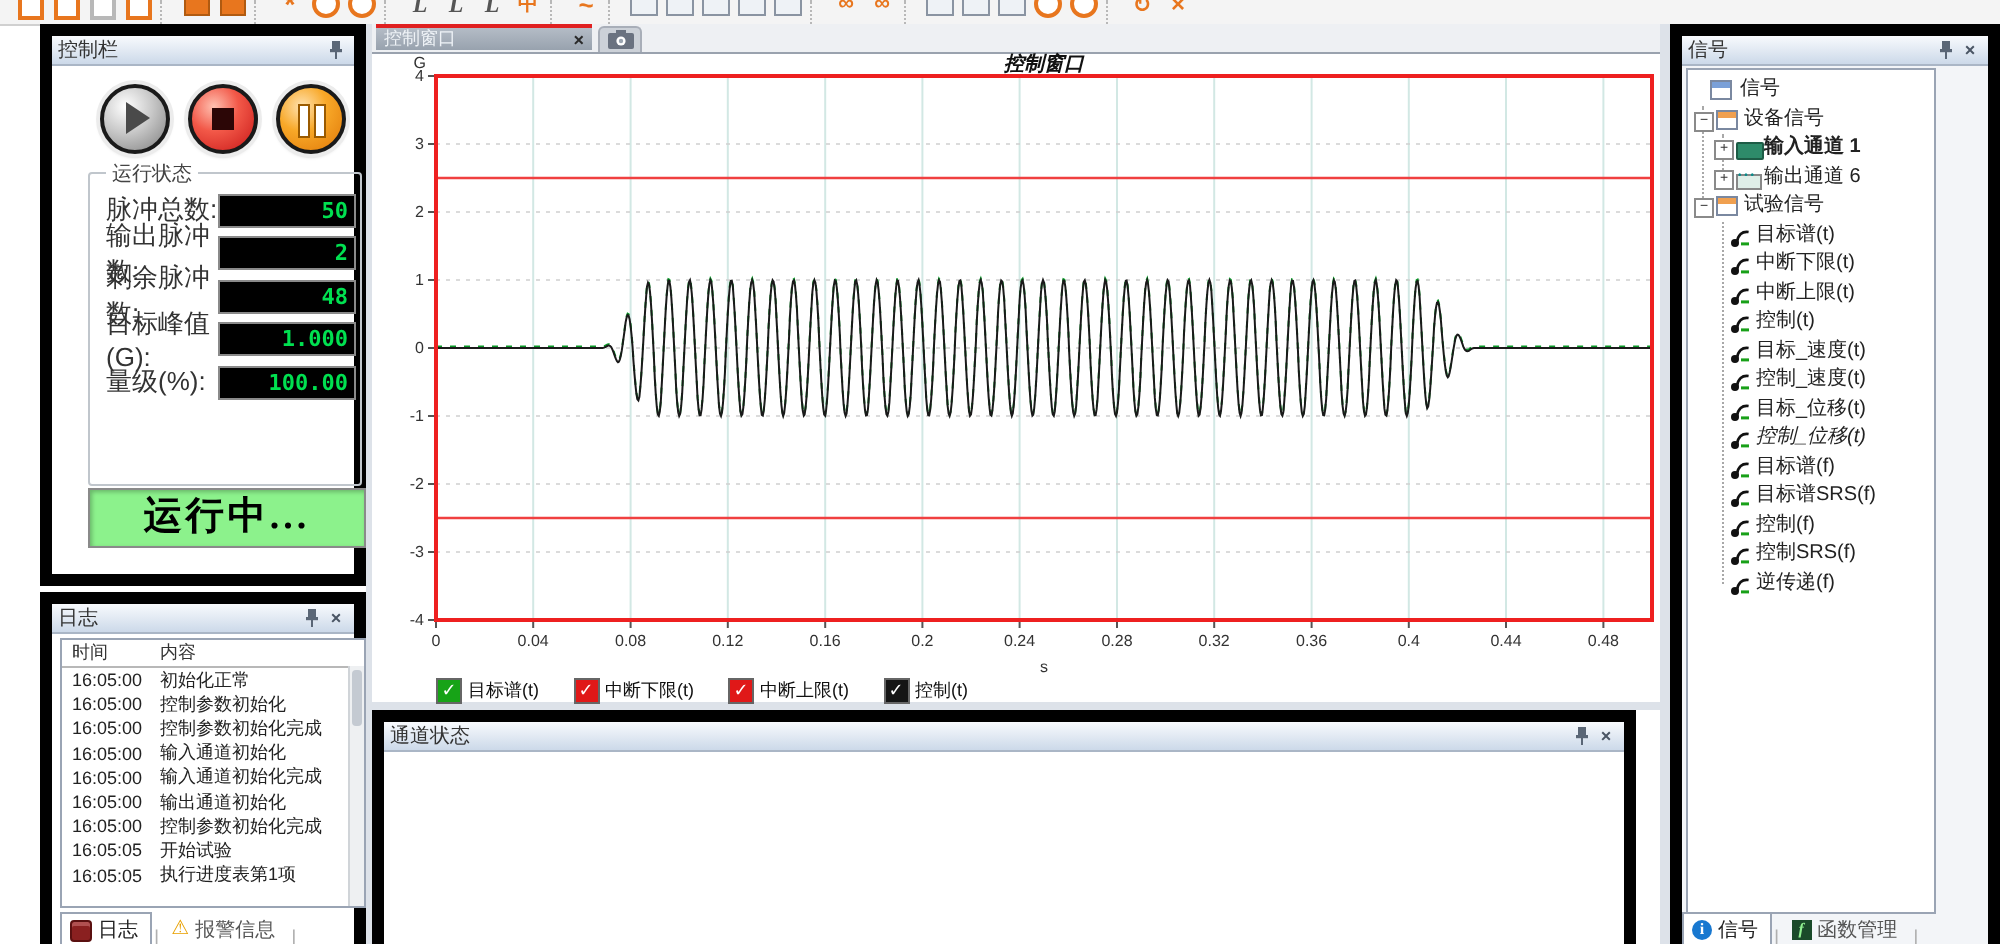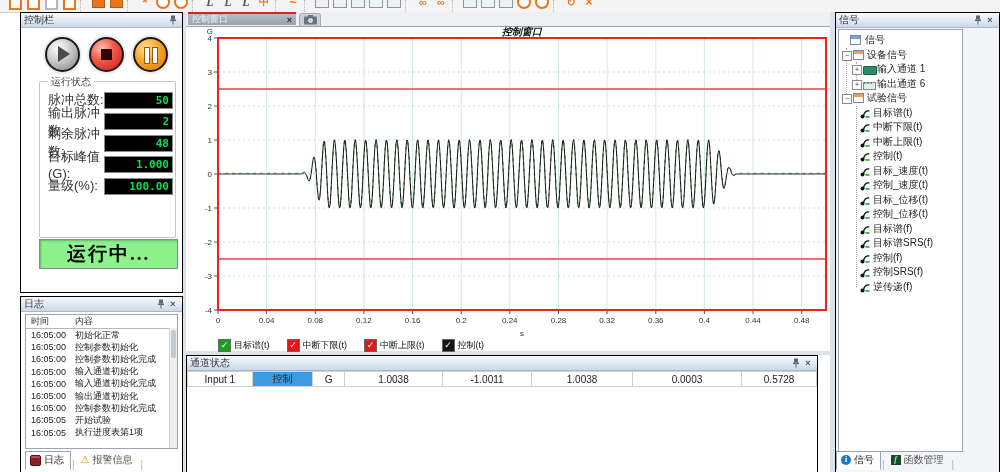--- a/index.html
+++ b/index.html
@@ -11,21 +11,21 @@
   .tbslot{display:inline-flex;width:18px;height:20px;margin-top:-8px;align-items:center;
           justify-content:center;vertical-align:top;}
   .tbsep{display:inline-block;width:6px;height:12px;border-left:1px dotted #b8b8b8;margin:0 2px;vertical-align:top;}
   .tb-box{width:9px;height:11px;border:2px solid #e8761e;background:#fff;}
   .tb-fill{width:11px;height:10px;background:#e8761e;border:1px solid #b05a10;}
   .tb-circ{width:10px;height:10px;border:2px solid #e8761e;border-radius:50%;background:#fff;}
   .tb-grid{width:12px;height:10px;border:1px solid #8a94a2;background:#eef2f6;box-shadow:inset 0 3px 0 #c8d0dc;}
   .tb-grid.orange{box-shadow:inset 0 3px 0 #f0b080;}
   .tb-txt{font-weight:bold;}
   
-  .panel{position:absolute;background:#fff;border:1px solid #000000;box-sizing:border-box;}
+  .panel{position:absolute;background:#fff;border:6px solid #000000;box-sizing:border-box;}
   .panel-header{height:14px;background:linear-gradient(#f8fafd,#ccd9e9);border-bottom:1px solid #aab6c6;
                 display:flex;align-items:center;font-size:10px;color:#333;padding:0 3px;}
   .hdr-sp{flex:1;}
   .hdr-btn{width:12px;height:11px;display:flex;align-items:center;justify-content:center;
            font-size:9px;font-weight:bold;color:#4a5564;cursor:default;}
   
   .tbtn{position:absolute;width:31px;height:31px;border-radius:50%;border:2px solid #1a1a1a;
         box-shadow:0 0 0 2px #ececec,0 1px 2px rgba(0,0,0,.35);}
   .tbtn.play{background:radial-gradient(circle at 35% 30%,#ffffff,#c8c8c8 45%,#7e7e7e);}
   .tbtn.play::after{content:"";position:absolute;left:11px;top:7px;border-left:12px solid #4a4a4a;
@@ -423,30 +423,20 @@
           <col style="width:65px">
           <col style="width:61px">
           <col style="width:32px">
           <col style="width:98px">
           <col style="width:90px">
           <col style="width:101px">
           <col style="width:110px">
           <col style="width:75px">
         </colgroup>
         <tbody>
-          <tr>
-            <td class="">Input 1</td>
-            <td class="type-badge">控制</td>
-            <td class="">G</td>
-            <td class="">1.0038</td>
-            <td class="">-1.0011</td>
-            <td class="">1.0038</td>
-            <td class="">0.0003</td>
-            <td class="">0.5728</td>
-          </tr>
         </tbody>
       </table>
   </div>
 
   <div class="panel" style="left:835px;top:12px;width:165px;height:460px;background:#f3f5f8;border-bottom:none;">
     <div class="panel-header">
       <span>信号</span>
       <span class="hdr-sp"></span>
       <span class="hdr-btn">
           <svg width="8" height="10" viewBox="0 0 8 10">
@@ -460,21 +450,21 @@
     <div class="tree-box">
       <div id="tree">
           <div class="trow"><span class="tico" style="left: 11px;">
               <span class="ico-win blue" style="display:block"></span>
             </span><span style="padding-left: 26px;">信号</span></div>
           <div class="trow"><span class="texp" style="left: 3px;">−</span><span class="tico" style="left: 14px;">
               <span class="ico-win" style="display:block"></span>
             </span><span style="padding-left: 28px;">设备信号</span></div>
           <div class="trow"><span class="texp" style="left: 13px;">+</span><span class="tico" style="left: 24px;">
               <span class="ico-in" style="display:block"></span>
-            </span><span style="padding-left: 38px;">输入通道 1</span></div>
+            </span><span style="padding-left: 38px; font-weight: bold;">输入通道 1</span></div>
           <div class="trow"><span class="texp" style="left: 13px;">+</span><span class="tico" style="left: 24px;">
               <span class="ico-out" style="display:block"></span>
             </span><span style="padding-left: 38px;">输出通道 6</span></div>
           <div class="trow"><span class="texp" style="left: 3px;">−</span><span class="tico" style="left: 14px;">
               <span class="ico-win" style="display:block"></span>
             </span><span style="padding-left: 28px;">试验信号</span></div>
           <div class="trow"><span class="tico" style="left: 21px;"><svg width="10" height="11" viewBox="0 0 10 11">
                 <circle cx="2.5" cy="8.5" r="2" fill="#111"></circle>
                 <path d="M3.5 8 C4 4.5,6 2.5,9.3 3" stroke="#111" stroke-width="1.3" fill="none"></path>
                 <rect x="5.5" y="8.2" width="4" height="1.5" fill="#18a018"></rect>
@@ -506,21 +496,21 @@
               </svg></span><span style="padding-left: 34px;">控制_速度(t)</span></div>
           <div class="trow"><span class="tico" style="left: 21px;"><svg width="10" height="11" viewBox="0 0 10 11">
                 <circle cx="2.5" cy="8.5" r="2" fill="#111"></circle>
                 <path d="M3.5 8 C4 4.5,6 2.5,9.3 3" stroke="#111" stroke-width="1.3" fill="none"></path>
                 <rect x="5.5" y="8.2" width="4" height="1.5" fill="#18a018"></rect>
               </svg></span><span style="padding-left: 34px;">目标_位移(t)</span></div>
           <div class="trow"><span class="tico" style="left: 21px;"><svg width="10" height="11" viewBox="0 0 10 11">
                 <circle cx="2.5" cy="8.5" r="2" fill="#111"></circle>
                 <path d="M3.5 8 C4 4.5,6 2.5,9.3 3" stroke="#111" stroke-width="1.3" fill="none"></path>
                 <rect x="5.5" y="8.2" width="4" height="1.5" fill="#18a018"></rect>
-              </svg></span><span style="padding-left: 34px;">控制_位移(t)</span></div>
+              </svg></span><span style="padding-left: 34px; font-style: italic;">控制_位移(t)</span></div>
           <div class="trow"><span class="tico" style="left: 21px;"><svg width="10" height="11" viewBox="0 0 10 11">
                 <circle cx="2.5" cy="8.5" r="2" fill="#111"></circle>
                 <path d="M3.5 8 C4 4.5,6 2.5,9.3 3" stroke="#111" stroke-width="1.3" fill="none"></path>
                 <rect x="5.5" y="8.2" width="4" height="1.5" fill="#18a018"></rect>
               </svg></span><span style="padding-left: 34px;">目标谱(f)</span></div>
           <div class="trow"><span class="tico" style="left: 21px;"><svg width="10" height="11" viewBox="0 0 10 11">
                 <circle cx="2.5" cy="8.5" r="2" fill="#111"></circle>
                 <path d="M3.5 8 C4 4.5,6 2.5,9.3 3" stroke="#111" stroke-width="1.3" fill="none"></path>
                 <rect x="5.5" y="8.2" width="4" height="1.5" fill="#18a018"></rect>
               </svg></span><span style="padding-left: 34px;">目标谱SRS(f)</span></div>

